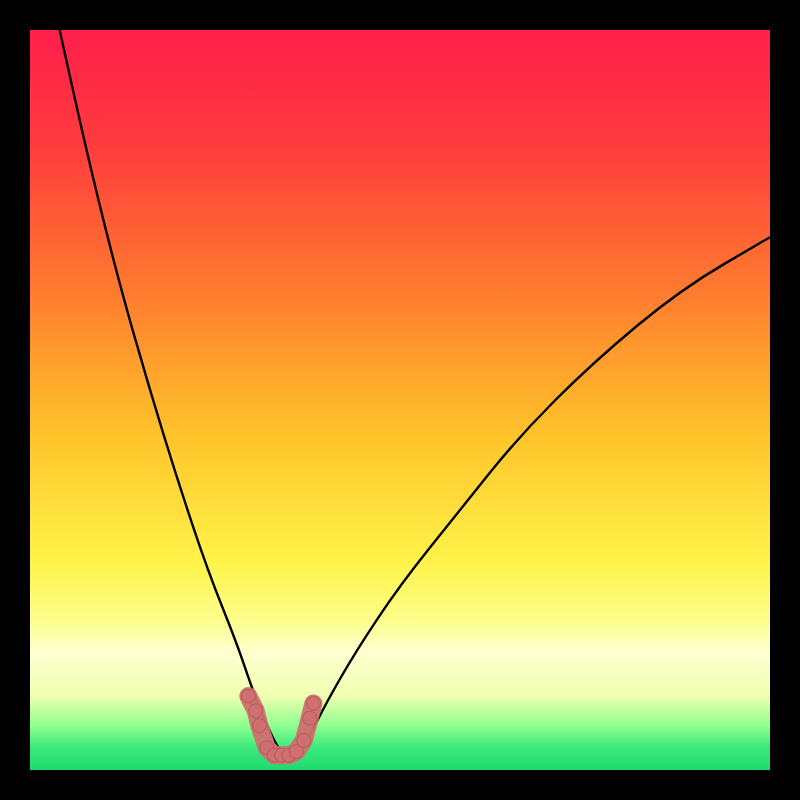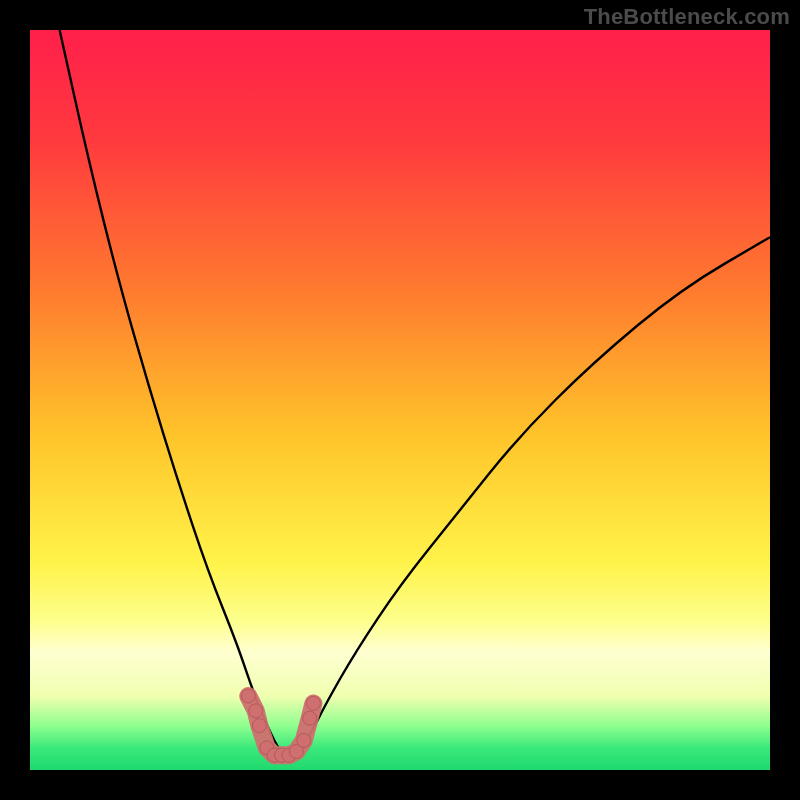--- a/index.html
+++ b/index.html
@@ -71,14 +71,13 @@
           <circle cx="244.2" cy="725.2" r="7" fill="#cf6f6f" stroke="#b45a5a" stroke-width="1"></circle>
           <circle cx="251.6" cy="725.2" r="7" fill="#cf6f6f" stroke="#b45a5a" stroke-width="1"></circle>
           <circle cx="259.0" cy="725.2" r="7" fill="#cf6f6f" stroke="#b45a5a" stroke-width="1"></circle>
           <circle cx="266.4" cy="721.5" r="7" fill="#cf6f6f" stroke="#b45a5a" stroke-width="1"></circle>
           <circle cx="273.8" cy="710.4" r="7" fill="#cf6f6f" stroke="#b45a5a" stroke-width="1"></circle>
           <circle cx="279.7" cy="688.2" r="7" fill="#cf6f6f" stroke="#b45a5a" stroke-width="1"></circle>
           <circle cx="283.4" cy="673.4" r="7" fill="#cf6f6f" stroke="#b45a5a" stroke-width="1"></circle>
         </g>
     </svg>
   </div>
-  <div class="watermark">TheBottleneck.com</div>
 </div>
 
 </body></html>

